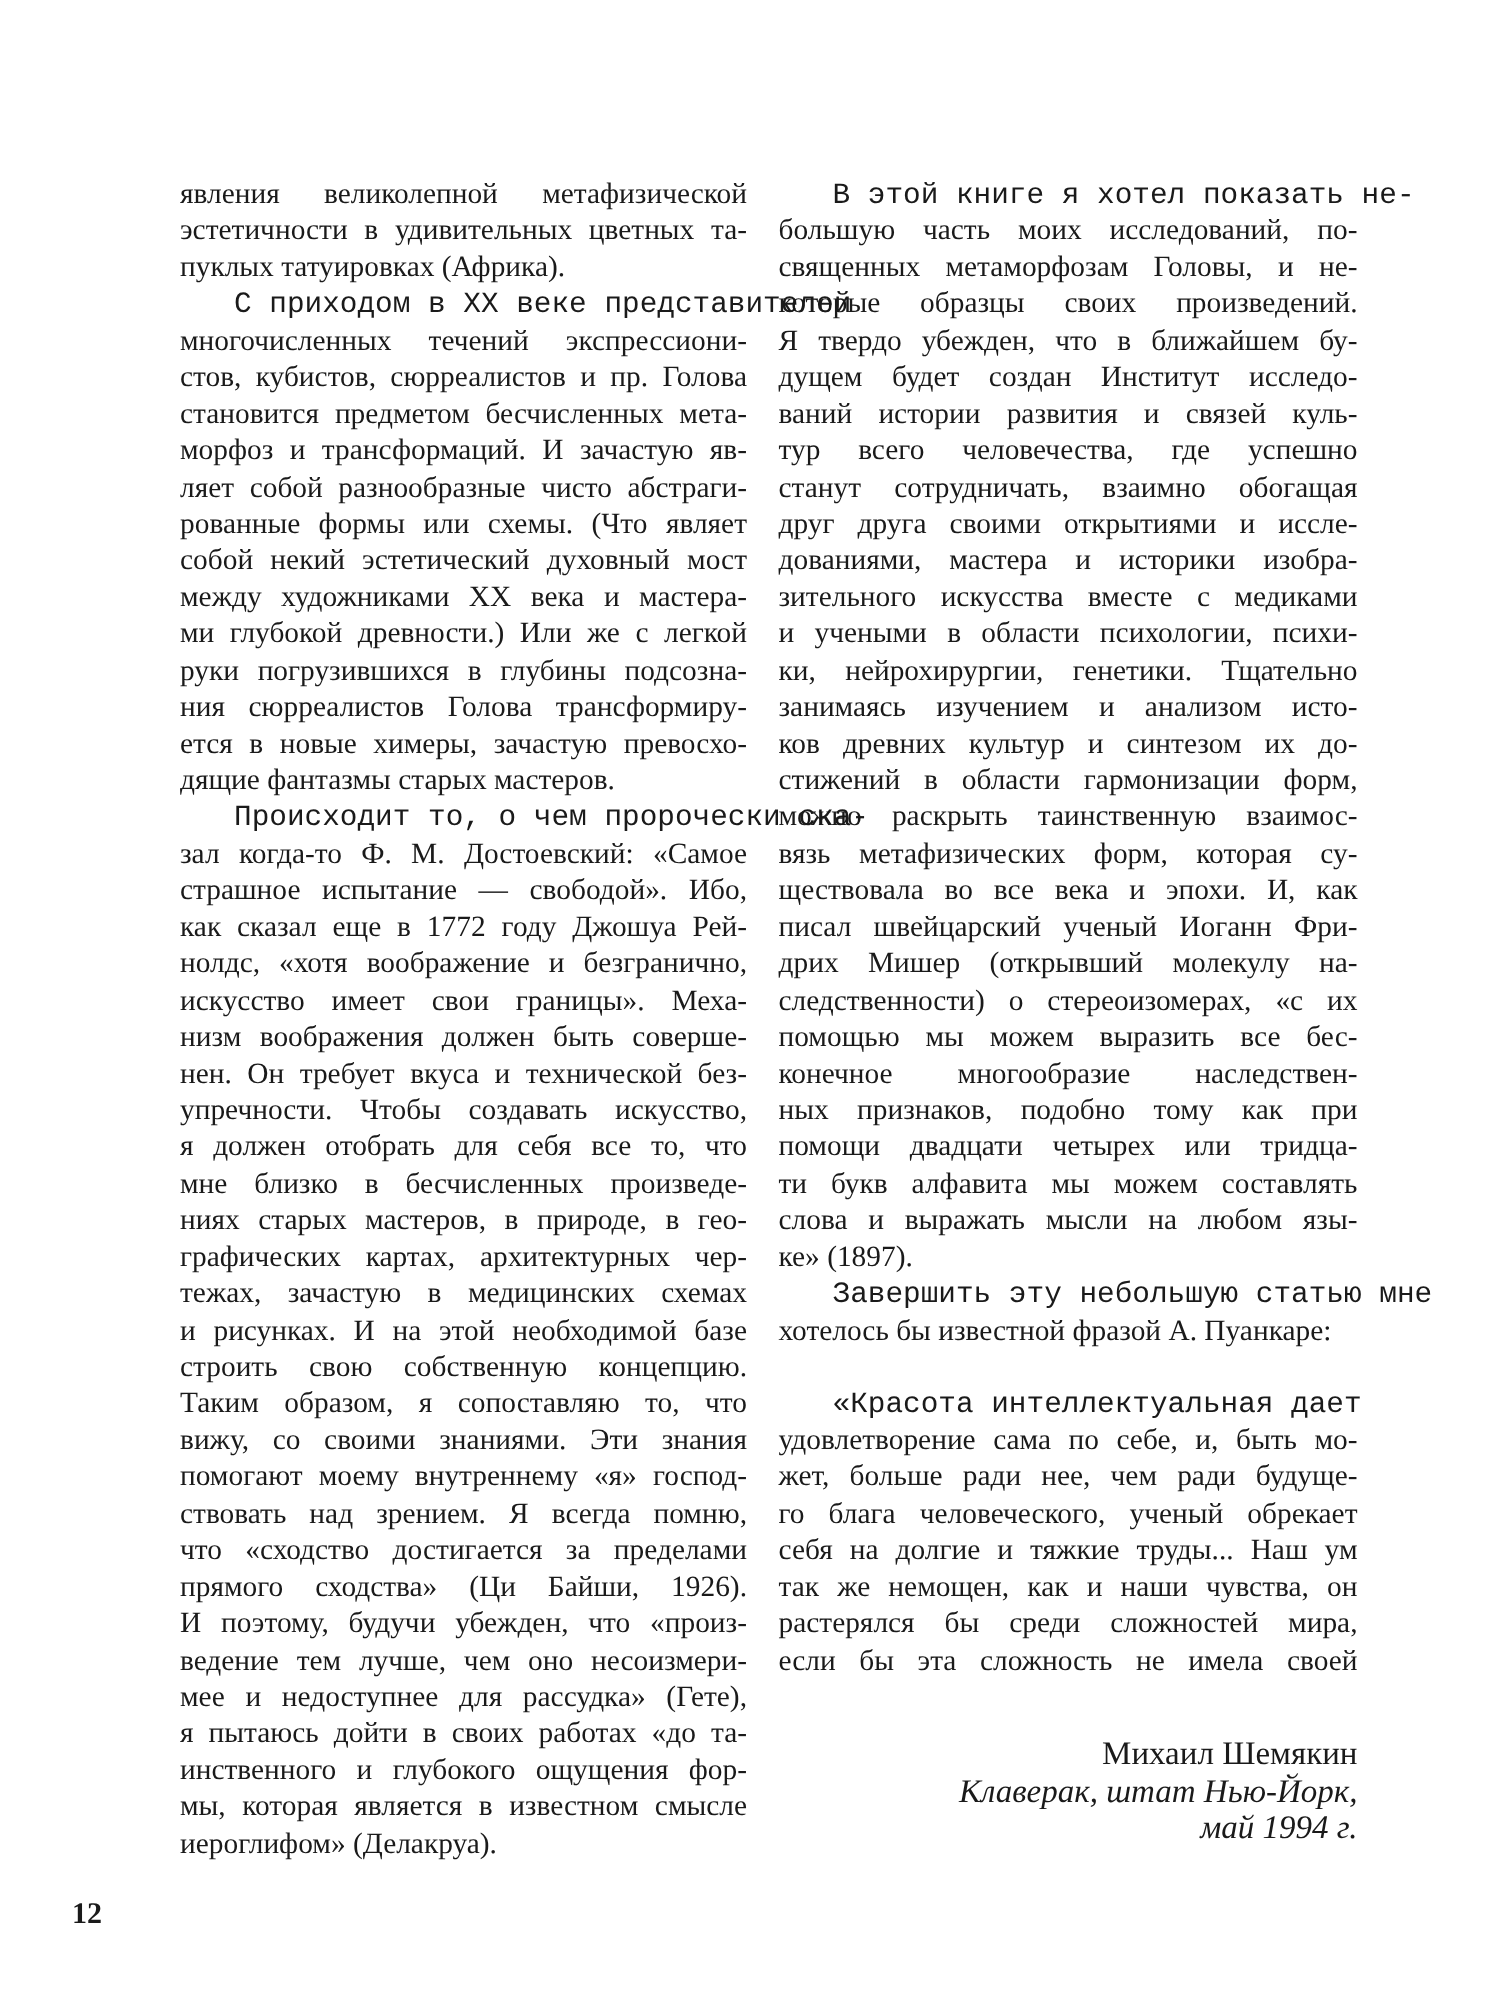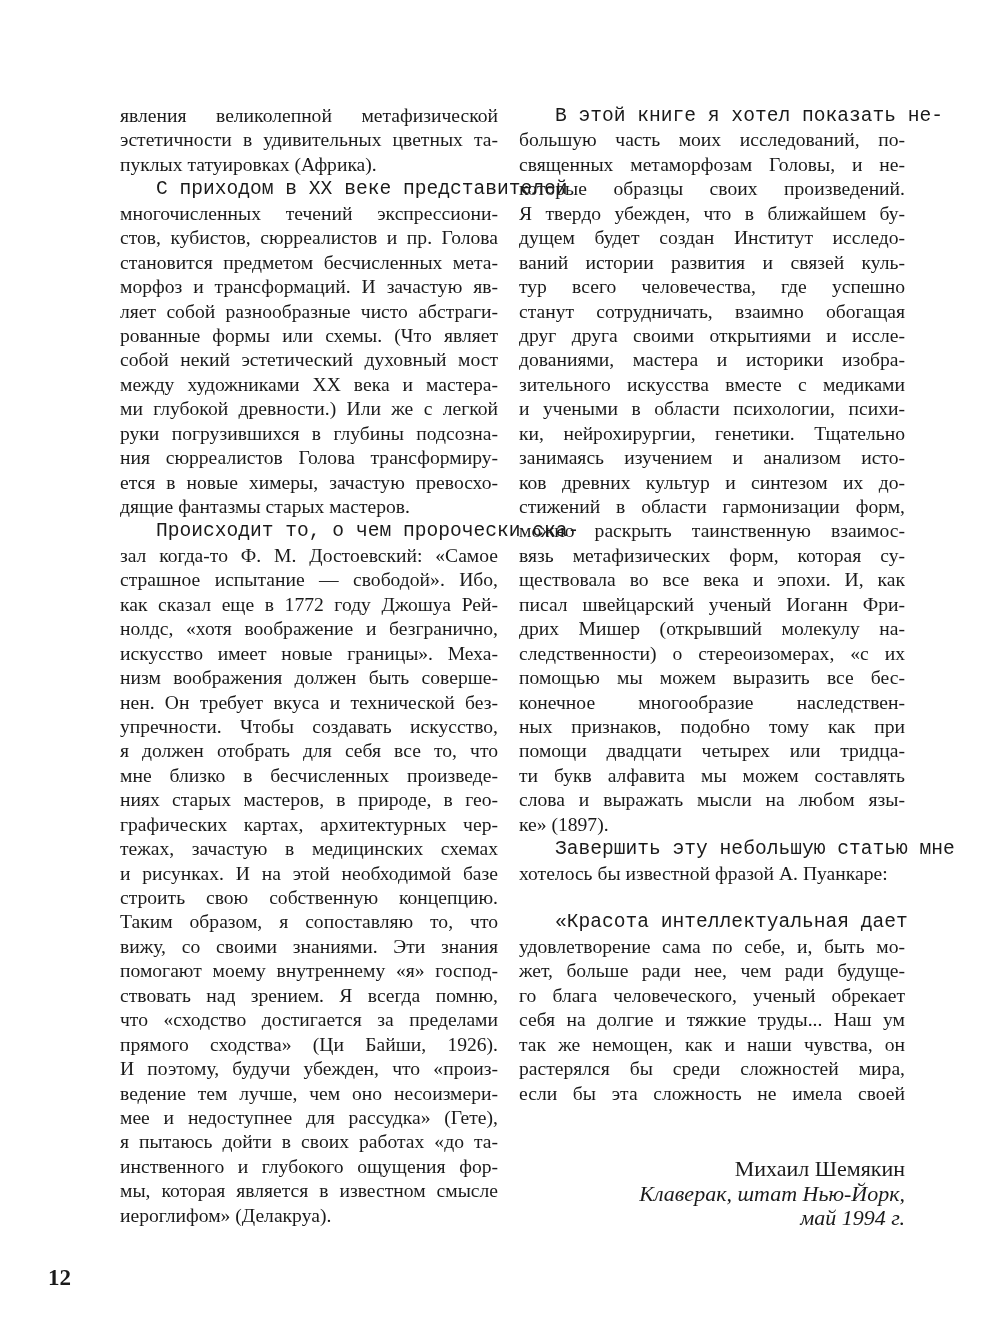--- a/index.html
+++ b/index.html
@@ -2,34 +2,34 @@
 <html><head>
 <meta charset="utf-8">
 <style>
   html, body { margin: 0; padding: 0; }
   body {
     width: 1000px; height: 1334px; background: #ffffff;
     position: relative; overflow: hidden;
     font-family: "Liberation Serif", "DejaVu Serif", serif;
     color: #1a1a1a;
   }
-  .col { position: absolute; top: 104px; }
+  .col { position: absolute; top: 118px; }
   .col-left { left: 120px; width: 378px; }
   .col-right { left: 519px; width: 386px; }
   .line {
     display: block; height: 24.45px; line-height: 24.45px;
     font-size: 19.6px; white-space: nowrap;
     text-align: justify; text-align-last: justify;
   }
   .line.last { text-align-last: left; }
   .line.indent { text-indent: 36px; font-family: Liberation Mono, monospace; }
   .blank { display: block; height: 24.45px; }
   .sig { position: absolute; right: 95px; top: 1157px; text-align: right; font-size: 22px; line-height: 24.5px; }
   .sig .it { font-style: italic; }
-  .page-num { position: absolute; left: 48px; top: 1265px; font-size: 23px; font-weight: bold; }
+  .page-num { position: absolute; left: 48px; top: 1265px; font-size: 20px; font-weight: bold; }
 </style>
 </head>
 <body>
 
 <div class="col col-left" id="left-col">
     <div>
       <span class="line">явления великолепной метафизической</span>
       <span class="line">эстетичности в удивительных цветных та-</span>
       <span class="line last">пуклых татуировках (Африка).</span>
     </div>
@@ -48,21 +48,21 @@
       <span class="line">ния сюрреалистов Голова трансформиру-</span>
       <span class="line">ется в новые химеры, зачастую превосхо-</span>
       <span class="line last">дящие фантазмы старых мастеров.</span>
     </div>
     <div>
       <span class="line indent">Происходит то, о чем пророчески ска-</span>
       <span class="line">зал когда-то Ф. М. Достоевский: «Самое</span>
       <span class="line">страшное испытание — свободой». Ибо,</span>
       <span class="line">как сказал еще в 1772 году Джошуа Рей-</span>
       <span class="line">нолдс, «хотя воображение и безгранично,</span>
-      <span class="line">искусство имеет новые границы». Меха-</span>
+      <span class="line">искусство имеет свои границы». Меха-</span>
       <span class="line">низм воображения должен быть соверше-</span>
       <span class="line">нен. Он требует вкуса и технической без-</span>
       <span class="line">упречности. Чтобы создавать искусство,</span>
       <span class="line">я должен отобрать для себя все то, что</span>
       <span class="line">мне близко в бесчисленных произведе-</span>
       <span class="line">ниях старых мастеров, в природе, в гео-</span>
       <span class="line">графических картах, архитектурных чер-</span>
       <span class="line">тежах, зачастую в медицинских схемах</span>
       <span class="line">и рисунках. И на этой необходимой базе</span>
       <span class="line">строить свою собственную концепцию.</span>

